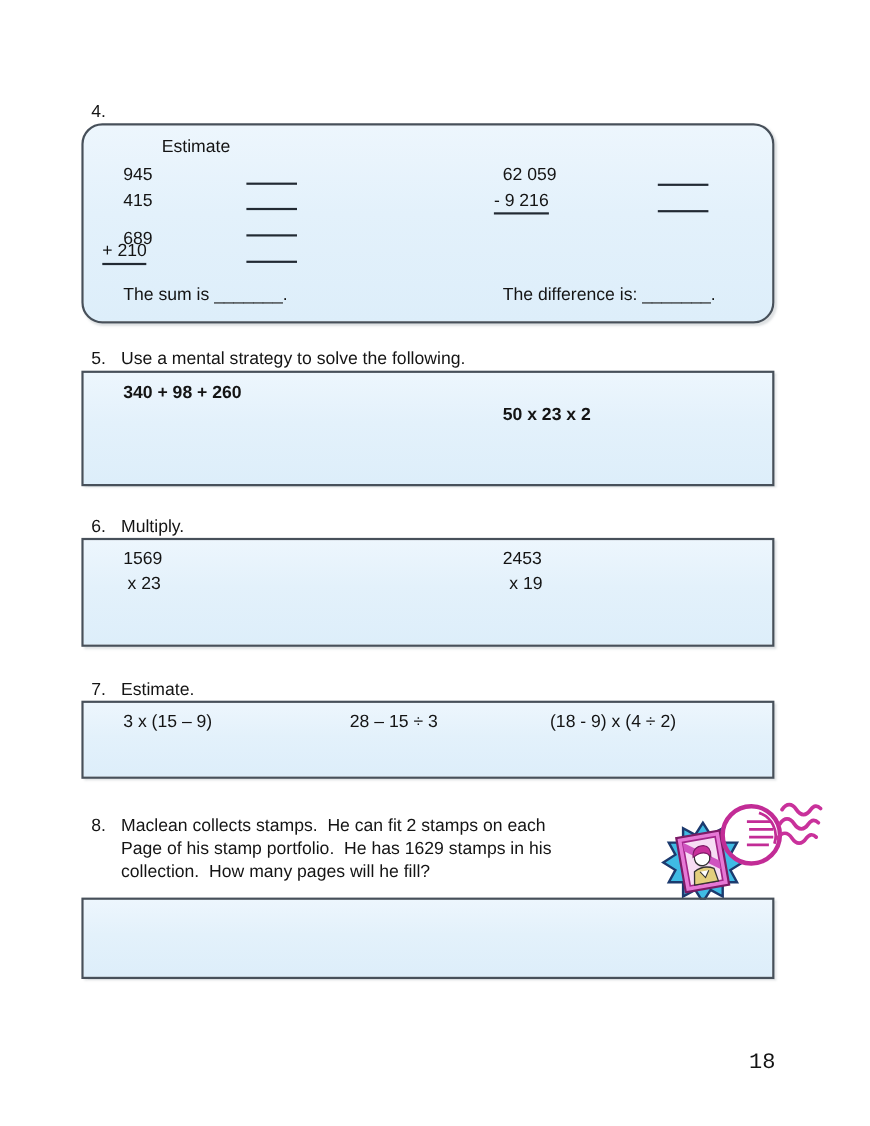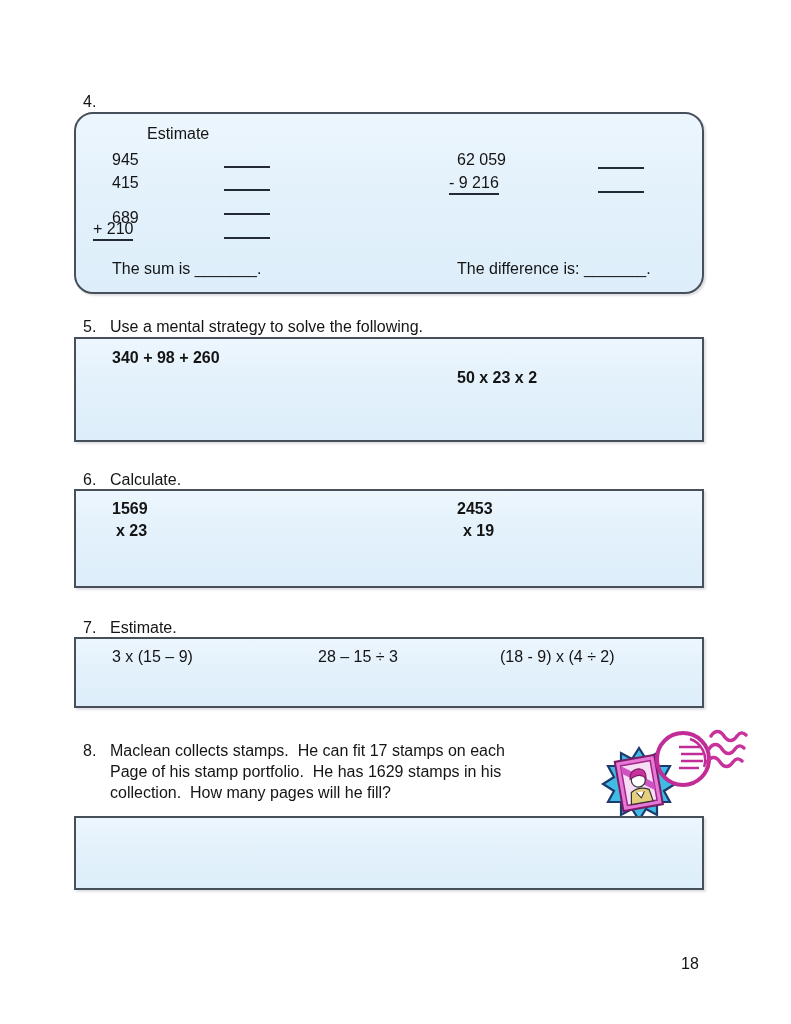--- a/index.html
+++ b/index.html
@@ -11,21 +11,21 @@
   .t{position:absolute;font-size:16px;line-height:19px;white-space:pre;}
   .qnum{position:absolute;font-size:16px;line-height:19px;}
   .box{
     position:absolute;left:74px;width:630px;
     background:linear-gradient(180deg,#edf6fd 0%,#e3f1fb 45%,#ddeefa 100%);
     border:2px solid #47505a;box-sizing:border-box;
     box-shadow:2px 2px 2px rgba(120,130,140,0.25);
   }
   .blank{position:absolute;width:46px;border-top:2px solid #222a33;height:0;}
   .ul{border-bottom:2px solid #222a33;padding-bottom:1px;}
-  .pageno{position:absolute;font-family:Liberation Sans, sans-serif;font-size:16px;}
+  .pageno{position:absolute;font-family:Liberation Mono, monospace;font-size:20px;}
   svg{position:absolute;}
 </style>
 </head>
 <body>
 
 <div class="page">
 
   <span class="qnum" style="left:83px;top:92px;">4.</span>
 
   <div class="box" style="top:112px;height:182px;border-radius:19px;">
@@ -53,40 +53,40 @@
 
   <span class="qnum" style="left:83px;top:317px;">5.</span>
   <span class="t" style="left:110px;top:317px;">Use a mental strategy to solve the following.</span>
 
   <div class="box" style="top:337px;height:105px;font-weight:bold;">
     <span class="t" style="left:36px;top:9px;">340 + 98 + 260</span>
     <span class="t" style="left:381px;top:9px;margin-top:20px;">50 x 23 x 2</span>
   </div>
 
   <span class="qnum" style="left:83px;top:470px;">6.</span>
-  <span class="t" style="left:110px;top:470px;">Calculate.</span>
+  <span class="t" style="left:110px;top:470px;">Multiply.</span>
 
-  <div class="box" style="top:489px;height:99px;font-weight:bold;">
+  <div class="box" style="top:489px;height:99px;">
     <span class="t" style="left:36px;top:8px;">1569</span>
     <span class="t" style="left:40px;top:30px;">x 23</span>
     <span class="t" style="left:381px;top:8px;">2453</span>
     <span class="t" style="left:387px;top:30px;">x 19</span>
   </div>
 
   <span class="qnum" style="left:83px;top:618px;">7.</span>
   <span class="t" style="left:110px;top:618px;">Estimate.</span>
 
   <div class="box" style="top:637px;height:71px;">
     <span class="t" style="left:36px;top:8px;">3 x (15 – 9)</span>
     <span class="t" style="left:242px;top:8px;">28 – 15 ÷ 3</span>
     <span class="t" style="left:424px;top:8px;">(18 - 9) x (4 ÷ 2)</span>
   </div>
 
   <span class="qnum" style="left:83px;top:741px;">8.</span>
-  <span class="t" style="left:110px;top:741px;">Maclean collects stamps.  He can fit 17 stamps on each</span>
+  <span class="t" style="left:110px;top:741px;">Maclean collects stamps.  He can fit 2 stamps on each</span>
   <span class="t" style="left:110px;top:762px;">Page of his stamp portfolio.  He has 1629 stamps in his</span>
   <span class="t" style="left:110px;top:783px;text-align:center;">collection.  How many pages will he fill?</span>
 
   <svg style="left:593px;top:727px;" width="155" height="95" viewBox="0 0 155 95">
 
     <polygon points="82,57 71,64 77,75 64,75 64,88 53,82 46,93 39,82 28,88 28,75 15,75 21,64 10,57 21,50 15,39 28,39 28,26 39,32 46,21 53,32 64,26 64,39 77,39 71,50" fill="#3fbbe4" stroke="#1c3a6e" stroke-width="2.2" stroke-linejoin="miter"></polygon>
 
     <g transform="rotate(-10 46 57)">
       <rect x="26" y="31" width="40" height="50" fill="#e678d6" stroke="#7c1b66" stroke-width="2"></rect>
       <rect x="31" y="36" width="30" height="40" fill="#f7ddf4" stroke="#a12588" stroke-width="1.5"></rect>

